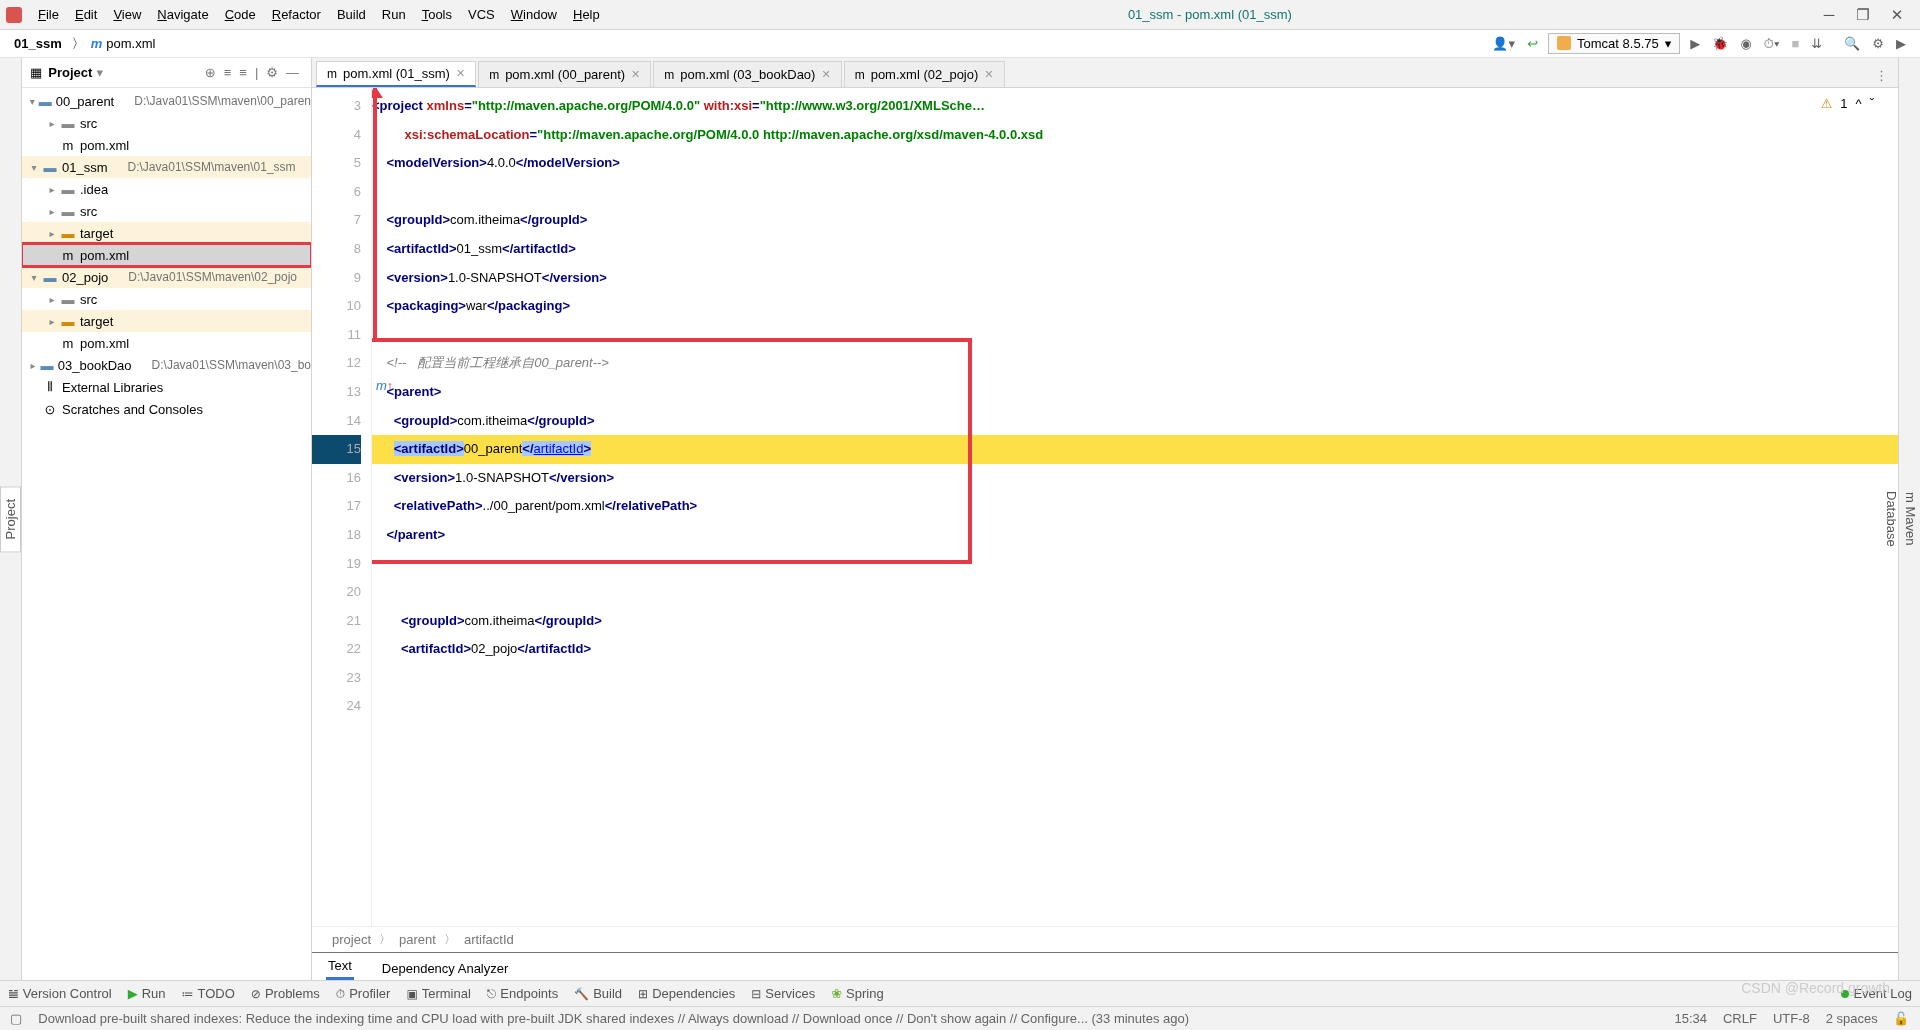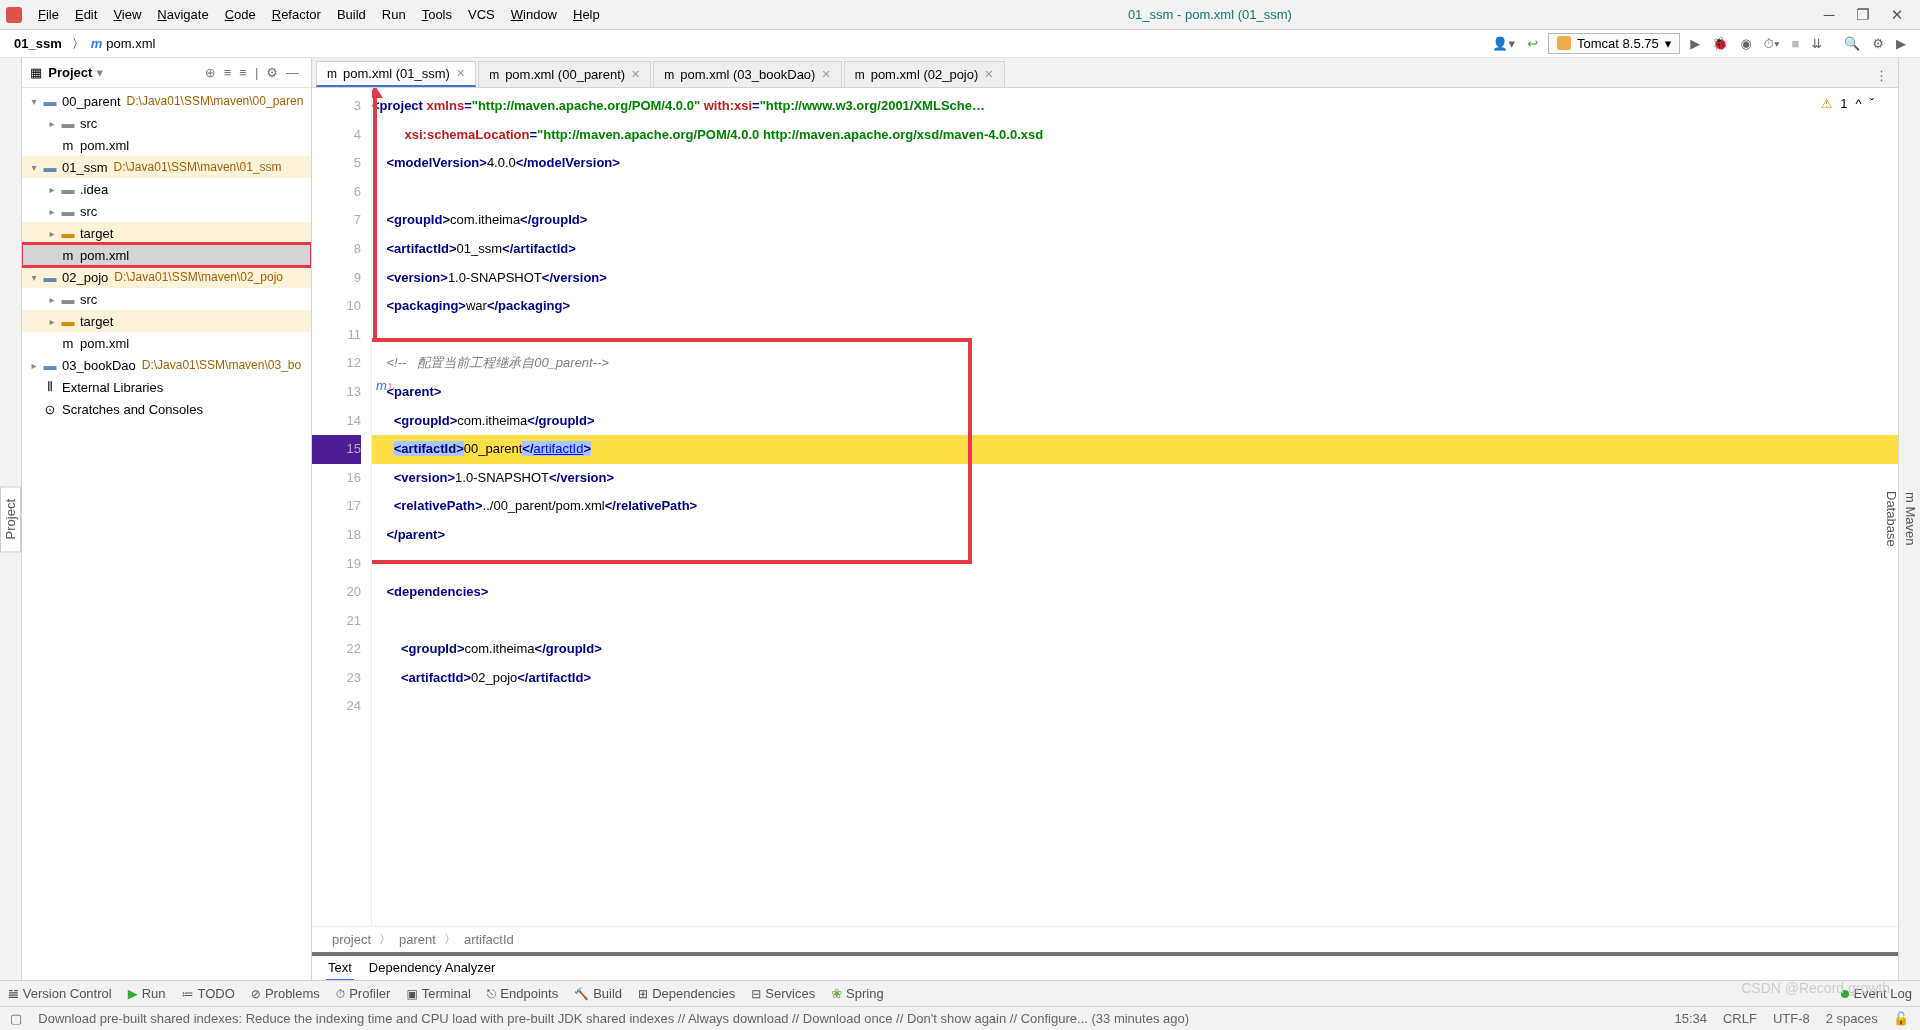--- a/index.html
+++ b/index.html
@@ -30,55 +30,55 @@
 .projhead .t{font-weight:bold;margin-right:4px}
 .projhead .chev{color:#888;margin-right:auto}
 .projhead .i{padding:0 4px;color:#777}
 .tree{flex:1;overflow:auto;padding-top:2px}
 .node{display:flex;align-items:center;height:22px;padding-left:4px;white-space:nowrap}
 .node .arr{width:16px;color:#888;font-size:10px;text-align:center}
 .node .ic{width:16px;text-align:center;margin-right:4px}
 .node .folder{color:#8a8a8a}
 .node .folder-o{color:#d48806}
 .node .mod{color:#5b8bb7}
-.node .path{color:#a16207;margin-left:6px;font-size:12px}
+.node .path{color:#737373;margin-left:20px;font-size:12px}
 .node.sel{background:#d5d5d5}
 .node.hl{background:#fdf3da}
 .node.boxed{outline:3px solid #e63946;outline-offset:-1px}
 .d1{padding-left:22px}
 .editor{flex:1;display:flex;flex-direction:column;min-width:0}
 .tabs{height:30px;display:flex;align-items:flex-end;background:#f2f2f2;border-bottom:1px solid #d4d4d4;padding-left:4px}
 .etab{height:26px;display:flex;align-items:center;padding:0 10px;background:#eee;border:1px solid #d4d4d4;border-bottom:none;margin-right:2px;gap:6px;font-size:12px}
 .etab.active{background:#fff;border-bottom:2px solid #3874d6}
 .etab .m-icon{font-size:12px}
 .etab .x{color:#999;font-size:11px}
 .tabs .more{margin-left:auto;padding:4px 10px;color:#777}
 .code{flex:1;display:flex;font-family:Consolas,monospace;font-size:18px;min-height:0;position:relative}
 .gut{width:60px;background:#fff;border-right:1px solid #eee;text-align:right;color:#adadad;padding-top:4px;line-height:28.6px;padding-right:10px}
 .gut .ln{height:28.6px}
-.gut .ln.cur{background:#4c1d95}
+.gut .ln.cur{background:#0c4a6e}
 .gmk{position:absolute;left:64px;top:0;width:28px}
 .gmk .mk{position:absolute;font-style:italic;color:#2b7de9;font-size:13px}
 .lines{flex:1;padding-top:4px;overflow:hidden;position:relative}
 .line{height:28.6px;line-height:28.6px;white-space:pre}
 .line.cur{background:#fde047}
 .t-tag{color:#000080;font-weight:bold}
 .t-attr{color:#b91c1c;font-weight:bold}
 .t-str{color:#008000;font-weight:bold}
 .t-txt{color:#000}
 .t-cmt{color:#808080;font-style:italic}
 .t-lnk{color:#0000ff;text-decoration:underline}
 .selbg{background:#a6c8ff}
 .redbox{position:absolute;border:4px solid #e63946;pointer-events:none}
 .redarrow{position:absolute;width:4px;background:#e63946;pointer-events:none}
 .redarrow::before{content:"";position:absolute;top:-10px;left:-6px;border:8px solid transparent;border-bottom:12px solid #e63946}
 .errbadge{position:absolute;right:18px;top:6px;display:flex;gap:8px;align-items:center;background:#fff;padding:2px 6px;font-size:12px}
 .errbadge .warn{color:#d48806}
 .crumbs2{height:26px;display:flex;align-items:center;padding:0 20px;color:#777;font-size:12px;border-top:1px solid #eee;gap:8px}
-.subtab{height:28px;display:flex;align-items:flex-start;padding:0 14px;gap:13px;border-top:4px solid #737373}
+.subtab{height:28px;display:flex;align-items:flex-end;padding:0 14px;gap:26px;border-top:1px solid #737373}
 .subtab .st{padding:4px 2px;cursor:pointer}
 .subtab .st.active{border-bottom:3px solid #3874d6;font-weight:500}
 .bottombar{height:26px;display:flex;align-items:center;background:#f2f2f2;border-top:1px solid #d4d4d4;padding:0 8px;gap:16px}
 .bottombar .bi{display:flex;align-items:center;gap:4px;color:#555;font-size:12px}
 .bottombar .dot-g{width:8px;height:8px;background:#3a3;border-radius:50%}
 .status{height:24px;display:flex;align-items:center;background:#f2f2f2;border-top:1px solid #d4d4d4;padding:0 10px;color:#666;font-size:12px;gap:16px}
 .status .msg{flex:1;overflow:hidden;text-overflow:ellipsis;white-space:nowrap}
 .watermark{position:absolute;right:30px;bottom:34px;color:#ccc;font-size:14px;pointer-events:none}
 </style>
 </head>
@@ -301,21 +301,20 @@
           <div class="line">    <span class="t-tag">&lt;</span><span class="t-tag">packaging</span><span class="t-tag">&gt;</span><span class="t-txt">war</span><span class="t-tag">&lt;/</span><span class="t-tag">packaging</span><span class="t-tag">&gt;</span></div>
           <div class="line"></div>
           <div class="line">    <span class="t-cmt">&lt;!--   配置当前工程继承自00_parent--&gt;</span></div>
           <div class="line">    <span class="t-tag">&lt;</span><span class="t-tag">parent</span><span class="t-tag">&gt;</span></div>
           <div class="line">      <span class="t-tag">&lt;</span><span class="t-tag">groupId</span><span class="t-tag">&gt;</span><span class="t-txt">com.itheima</span><span class="t-tag">&lt;/</span><span class="t-tag">groupId</span><span class="t-tag">&gt;</span></div>
           <div class="line cur">      <span class="selbg"><span class="t-tag">&lt;</span><span class="t-tag">artifactId</span><span class="t-tag">&gt;</span></span><span class="t-txt">00_parent</span><span class="selbg"><span class="t-tag">&lt;/</span><span class="t-lnk">artifactId</span><span class="t-tag">&gt;</span></span></div>
           <div class="line">      <span class="t-tag">&lt;</span><span class="t-tag">version</span><span class="t-tag">&gt;</span><span class="t-txt">1.0-SNAPSHOT</span><span class="t-tag">&lt;/</span><span class="t-tag">version</span><span class="t-tag">&gt;</span></div>
           <div class="line">      <span class="t-tag">&lt;</span><span class="t-tag">relativePath</span><span class="t-tag">&gt;</span><span class="t-txt">../00_parent/pom.xml</span><span class="t-tag">&lt;/</span><span class="t-tag">relativePath</span><span class="t-tag">&gt;</span></div>
           <div class="line">    <span class="t-tag">&lt;/</span><span class="t-tag">parent</span><span class="t-tag">&gt;</span></div>
           <div class="line"></div>
-          <div class="line">    <span class="t-tag">&lt;</span><span class="t-tag">dependencies</span><span class="t-tag">&gt;</span></div>
           <div class="line"></div>
           <div class="line">        <span class="t-tag">&lt;</span><span class="t-tag">groupId</span><span class="t-tag">&gt;</span><span class="t-txt">com.itheima</span><span class="t-tag">&lt;/</span><span class="t-tag">groupId</span><span class="t-tag">&gt;</span></div>
           <div class="line">        <span class="t-tag">&lt;</span><span class="t-tag">artifactId</span><span class="t-tag">&gt;</span><span class="t-txt">02_pojo</span><span class="t-tag">&lt;/</span><span class="t-tag">artifactId</span><span class="t-tag">&gt;</span></div>
         </div>
     </div>
     <div class="crumbs2">
       <span>project</span>〉
       <span>parent</span>〉
       <span>artifactId</span>
     </div>

